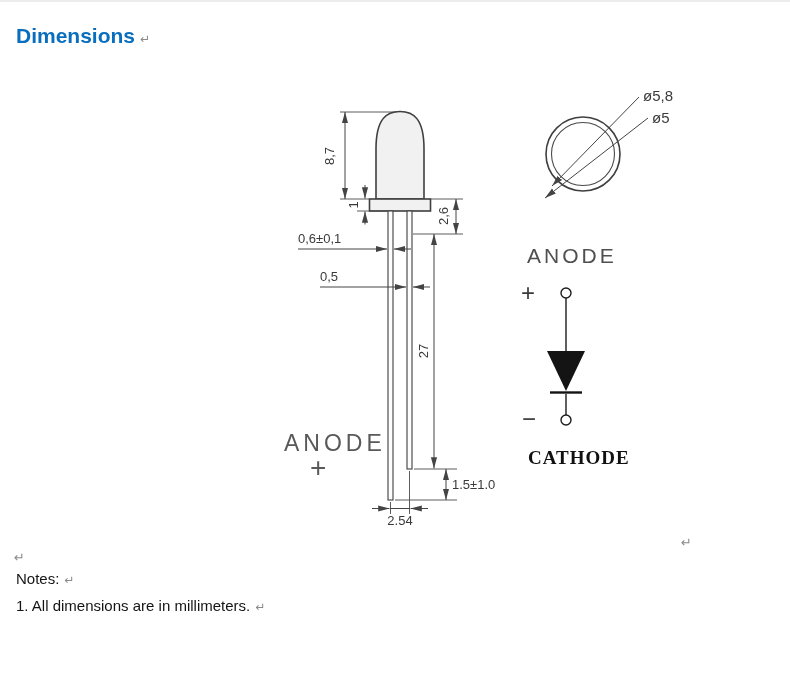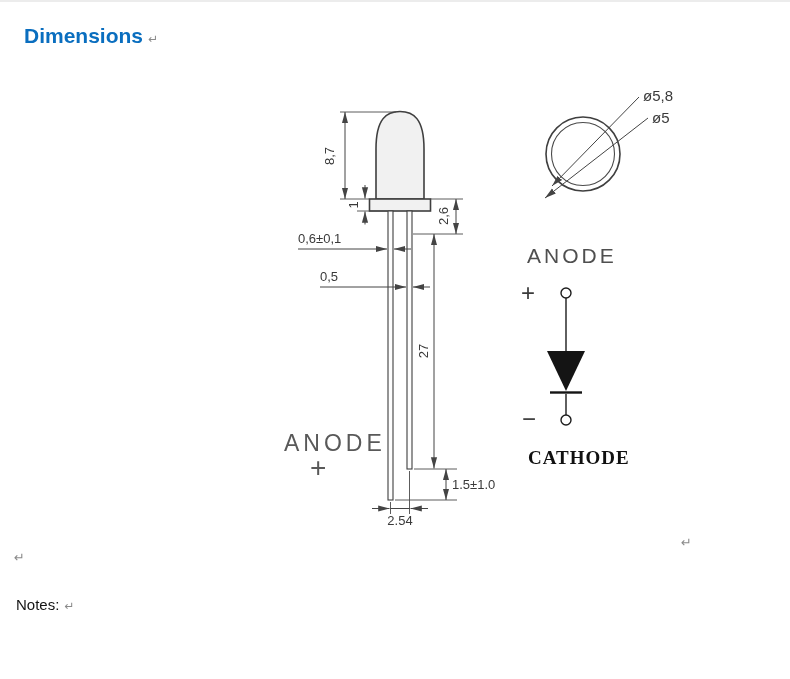--- a/index.html
+++ b/index.html
@@ -1,20 +1,20 @@
 <!DOCTYPE html>
 <html><head>
 <meta charset="utf-8">
 <style>
   html,body{margin:0;padding:0;background:#ffffff;}
   body{width:790px;height:679px;position:relative;overflow:hidden;
        font-family:"Liberation Sans",sans-serif;border-top:2px solid #ececec;box-sizing:border-box;}
-  .heading{position:absolute;left:24px;top:22px;font-size:21px;font-weight:700;color:#0a6ebf;}
+  .heading{position:absolute;left:16px;top:22px;font-size:21px;font-weight:700;color:#0a6ebf;}
   .ret{font-size:12px;color:#8a8a8a;font-weight:400;margin-left:5px;font-family:"DejaVu Sans",sans-serif;}
-  .notes{position:absolute;left:16px;top:564px;font-size:15px;line-height:26px;color:#141414;margin-top:26px;}
+  .notes{position:absolute;left:16px;top:564px;font-size:15px;line-height:26px;color:#141414;}
   .notes .line{white-space:nowrap;}
   svg.drawing{position:absolute;left:0;top:0;}
   svg text{font-family:"Liberation Sans",sans-serif;fill:#3d3d3d;}
   svg text.dim{font-size:13px;fill:#3a3a3a;}
   svg text.cadlabel{font-size:21px;letter-spacing:3px;fill:#4f4f4f;}
   svg text.cadlabel-big{font-size:23px;letter-spacing:4px;fill:#595959;}
   svg text.serifcap{font-family:"Liberation Serif",serif;font-weight:700;font-size:19px;letter-spacing:1px;fill:#101010;}
   svg text.sign{font-size:24px;fill:#3a3a3a;}
   svg text.sign-big{font-size:28px;fill:#595959;}
   svg text.retmark{font-size:13px;fill:#8a8a8a;font-family:"DejaVu Sans",sans-serif;}
@@ -114,13 +114,16 @@
   </g>
 
   <text class="retmark" x="681" y="545">↵</text>
   <text class="retmark" x="14" y="560">↵</text>
 </svg>
 
 <div class="notes">
   <div class="line">
     <span>Notes:</span><span class="ret">↵</span>
   </div>
+  <div class="line">
+    <span>1. All dimensions are in millimeters.</span><span class="ret">↵</span>
+  </div>
 </div>
 
 </body></html>

